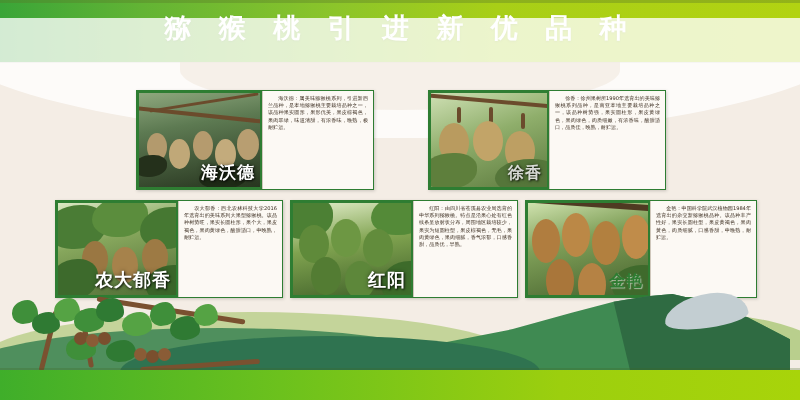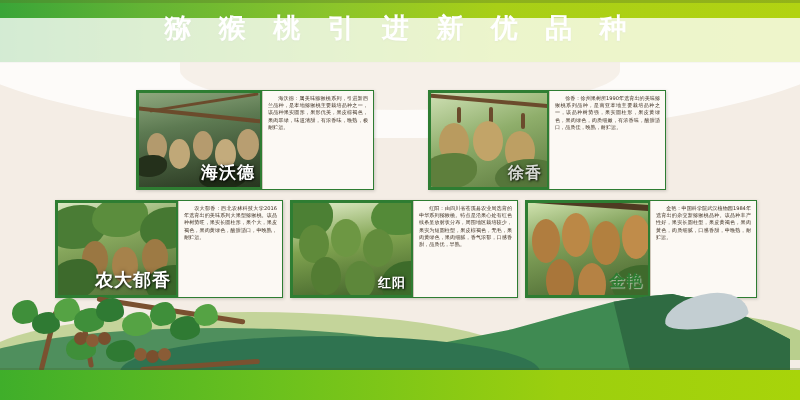--- a/index.html
+++ b/index.html
@@ -81,21 +81,21 @@
   #card-xuxiang .tag{font-size:16px;color:rgba(255,255,255,.82);}
   #card-xuxiang .txt{font-size:5.1px;}
 
   #card-nongdayuxiang{left:55px;top:200px;width:228px;height:98px;}
   #card-nongdayuxiang .photo{width:122px;}
   #card-nongdayuxiang .tag{font-size:18px;}
   #card-nongdayuxiang .txt{font-size:5.1px;}
 
   #card-hongyang{left:290px;top:200px;width:228px;height:98px;}
   #card-hongyang .photo{width:122px;}
-  #card-hongyang .tag{font-size:13px;}
+  #card-hongyang .tag{font-size:18px;}
   #card-hongyang .txt{font-size:5.1px;}
 
   #card-jinyan{left:525px;top:200px;width:232px;height:98px;}
   #card-jinyan .photo{width:124px;}
   #card-jinyan .tag{font-size:16px;color:#2e7d32;text-shadow:1px 1px 1px rgba(255,255,255,.55);}
   #card-jinyan .txt{font-size:5.1px;}
 
   
   .scene{position:absolute;inset:0;overflow:hidden;}
   .leafy{position:absolute;border-radius:60% 40% 55% 45%;}

